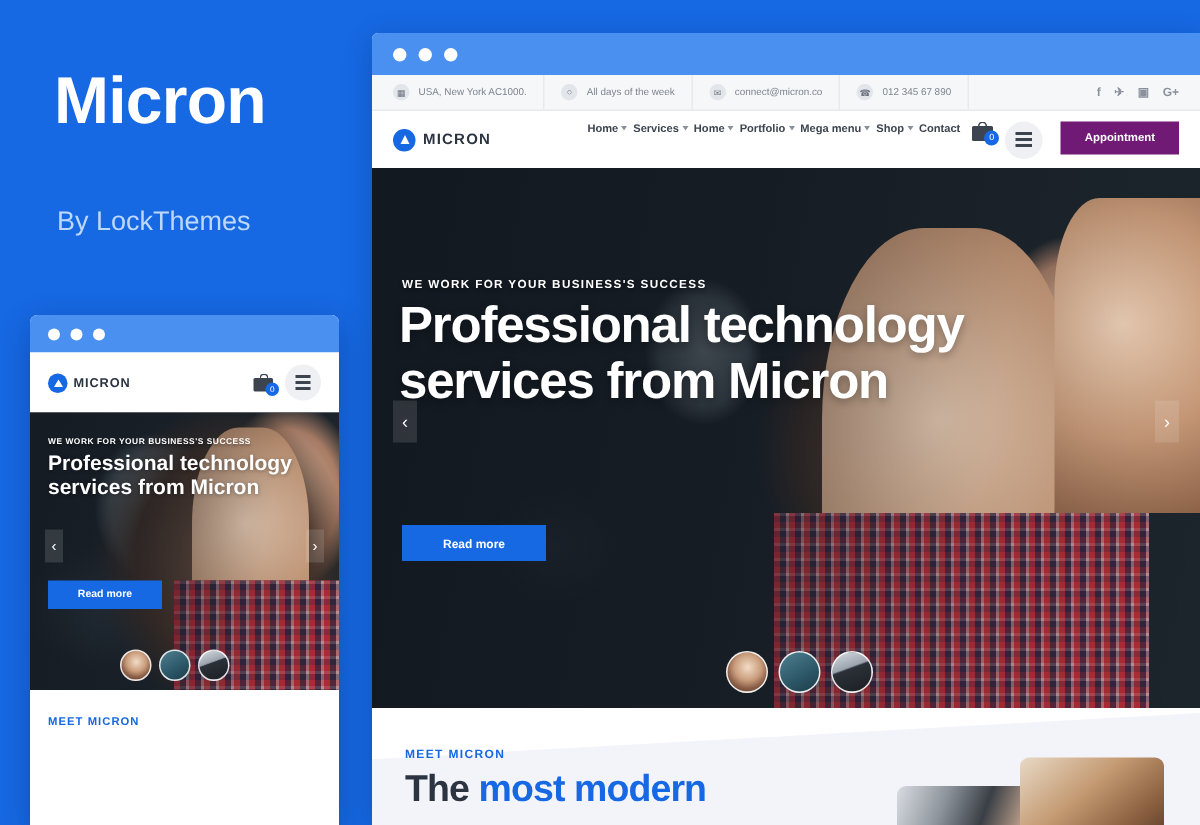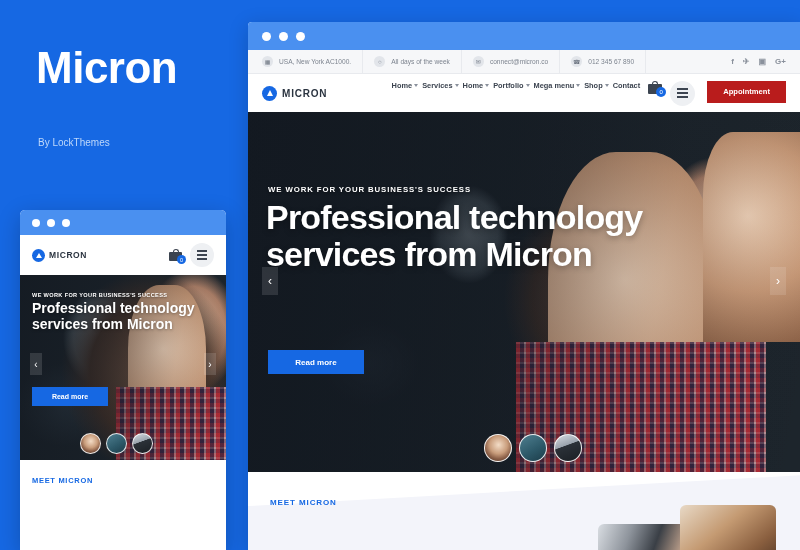--- a/index.html
+++ b/index.html
@@ -8,21 +8,21 @@
     overflow: hidden;
     font-family: "Liberation Sans", sans-serif;
     background: #1668e3;
   }
   .stage { position: relative; width: 800px; height: 550px; background: #1668e3; overflow: hidden; }
 
   
   .promo { position: absolute; left: 0; top: 0; width: 248px; height: 550px; background: #1668e3; }
   .promo-title { position: absolute; left: 36px; top: 46px; font-size: 44px; font-weight: bold; color: #ffffff; letter-spacing: -0.5px; line-height: 1; }
   .promo-sub { position: absolute; left: 38px; top: 96px; font-size: 28px; font-weight: 300; color: #e3eeff; line-height: 1; }
-  .promo-by { position: absolute; left: 38px; top: 137px; font-size: 10px; font-weight: 400; color: #bed8fb; }
+  .promo-by { position: absolute; left: 38px; top: 137px; font-size: 18px; font-weight: 400; color: #bed8fb; }
 
   
   .mobile { position: absolute; left: 20px; top: 210px; width: 206px; height: 340px;
             background: #ffffff; border-radius: 5px 5px 0 0; overflow: hidden;
             box-shadow: 0 6px 22px rgba(0,0,0,.22); }
   .mobile-bar { height: 25px; background: #4a90f0; display: flex; align-items: center; padding-left: 12px; gap: 7px; }
   .dot { width: 8px; height: 8px; border-radius: 50%; background: #ffffff; }
   .mobile-header { height: 40px; background: #fff; display: flex; align-items: center; padding: 0 12px; }
   .m-logo { display: flex; align-items: center; gap: 4px; }
   .m-logo-mark { width: 13px; height: 13px; border-radius: 50%; background: #1668e3; display: flex; align-items: center; justify-content: center; }
@@ -71,21 +71,21 @@
   .d-logo-text { font-size: 10px; font-weight: bold; color: #2b3440; letter-spacing: .8px; }
   .d-menu { margin-left: auto; display: flex; align-items: flex-start; gap: 4px; }
   .d-menu-item { font-size: 7.4px; font-weight: bold; color: #3c4450; display: flex; align-items: center; gap: 2px; white-space: nowrap; }
   .caret { width: 0; height: 0; border-left: 2.4px solid transparent; border-right: 2.4px solid transparent; border-top: 3px solid #8a919c; }
   .d-cart { position: relative; width: 14px; height: 13px; margin-left: 4px; }
   .d-cart .bag { position: absolute; bottom: 0; width: 14px; height: 10px; background: #3c4450; border-radius: 1px; }
   .d-cart .handle { position: absolute; top: 0; left: 4px; width: 6px; height: 5px; border: 1.5px solid #3c4450; border-bottom: none; border-radius: 3px 3px 0 0; }
   .d-badge { position: absolute; right: -4px; bottom: -3px; width: 10px; height: 10px; border-radius: 50%; background: #1668e3; color: #fff; font-size: 6px; display: flex; align-items: center; justify-content: center; }
   .d-burger { width: 25px; height: 25px; border-radius: 50%; background: #eef0f3; display: flex; flex-direction: column; align-items: center; justify-content: center; gap: 2.6px; margin-left: 4px; }
   .d-burger span { width: 11px; height: 1.4px; background: #3c4450; display: block; }
-  .d-appt { margin-left: 8px; height: 22px; padding: 0 16px; background: #b91c1c; color: #fff; font-size: 7.6px; font-weight: bold; display: flex; align-items: center; justify-content: center; }
+  .d-appt { margin-left: 8px; height: 22px; padding: 0 16px; background: #701a75; color: #fff; font-size: 7.6px; font-weight: bold; display: flex; align-items: center; justify-content: center; }
 
   
   .d-hero { position: relative; height: 360px; overflow: hidden; }
   .hero-eyebrow { position: absolute; left: 20px; top: 73px; font-size: 7.8px; font-weight: bold; color: #ffffff; letter-spacing: .9px; text-shadow: 0 1px 3px rgba(0,0,0,.45); }
   .hero-head { position: absolute; left: 18px; top: 87px; width: 480px; font-size: 34px; font-weight: bold; color: #ffffff; line-height: 1.08; letter-spacing: -.8px; text-shadow: 0 2px 6px rgba(0,0,0,.3); }
   .hero-para { position: absolute; left: 20px; top: 180px; width: 250px; font-size: 8px; color: #e6eaf0; line-height: 1.85; }
   .hero-btn { position: absolute; left: 20px; top: 238px; width: 96px; height: 24px; background: #1668e3; color: #fff; font-size: 8px; font-weight: bold; display: flex; align-items: center; justify-content: center; }
   .hero-arrow { position: absolute; top: 155px; width: 16px; height: 28px; background: rgba(255,255,255,.12); color: #fff; font-size: 12px; display: flex; align-items: center; justify-content: center; }
   .hero-arrow.l { left: 14px; } .hero-arrow.r { right: 14px; }
   .hero-thumbs { position: absolute; left: 236px; bottom: 10px; display: flex; gap: 7px; }
@@ -230,20 +230,21 @@
       <div class="hero-thumbs">
         <span class="hero-thumb ph-woman"></span>
         <span class="hero-thumb ph-teal"></span>
         <span class="hero-thumb ph-phone"></span>
       </div>
     </div>
 
     <div class="d-meet">
       <div class="meet-wash"></div>
       <div class="meet-label">MEET MICRON</div>
+      <div class="meet-head"><span>The </span><span class="accent">most modern</span></div>
       <div class="meet-img-a ph-group"></div>
       <div class="meet-img-b ph-warm"></div>
     </div>
   </div>
 
   <div class="mobile">
     <div class="mobile-bar">
       <span class="dot"></span>
       <span class="dot"></span>
       <span class="dot"></span>

